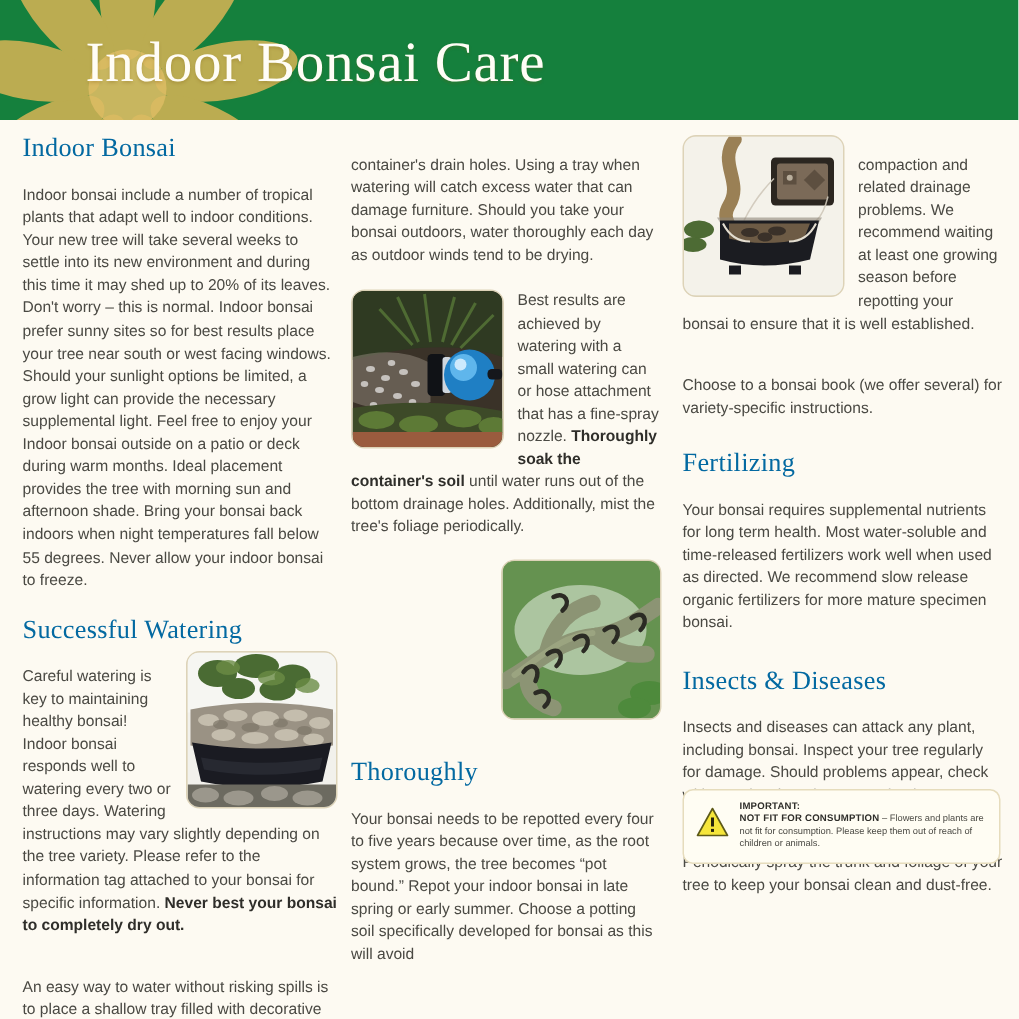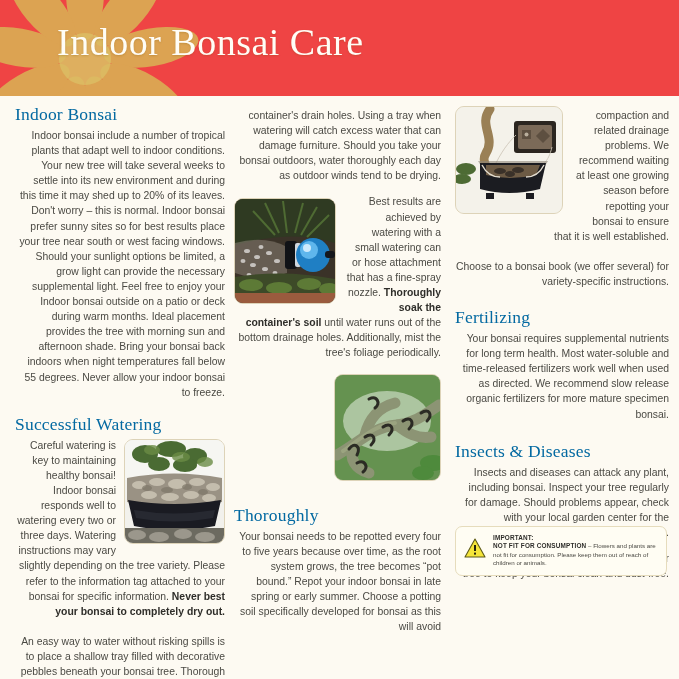--- a/index.html
+++ b/index.html
@@ -12,22 +12,22 @@
   .page{
     position:relative;
     width:679px;height:679px;
     background:#fdfaf2;
     box-sizing:border-box;
   }
 
   
   .header{
     position:relative;
-    height:96px;
-    background:#ef4444;
+    height:80px;
+    background:#15803d;
     overflow:hidden;
   }
   .flower{
     position:absolute;
     left:-40px;top:-66px;
     width:250px;height:250px;
     pointer-events:none;
   }
   .header-title{
     position:absolute;
@@ -63,22 +63,21 @@
   h2.sec{
     font-family:"Liberation Serif", serif;
     font-weight:400;
     font-size:17.5px;
     line-height:20px;
     color:#0369a1;
     margin:0 0 2px 0;
     letter-spacing:.2px;
   }
   p.body{
-    margin:4px 0 11px 0;
-    text-align:right;
+    margin:15px 0 11px 0;
   }
   .b{font-weight:bold;color:#2f2e2a;}
 
   
   .photo{
     border-radius:9px;
     border:1px solid #ddd3b8;
     background:#e9e3d2;
     box-shadow:0 0 0 2px #fdfaf2;
     overflow:hidden;

